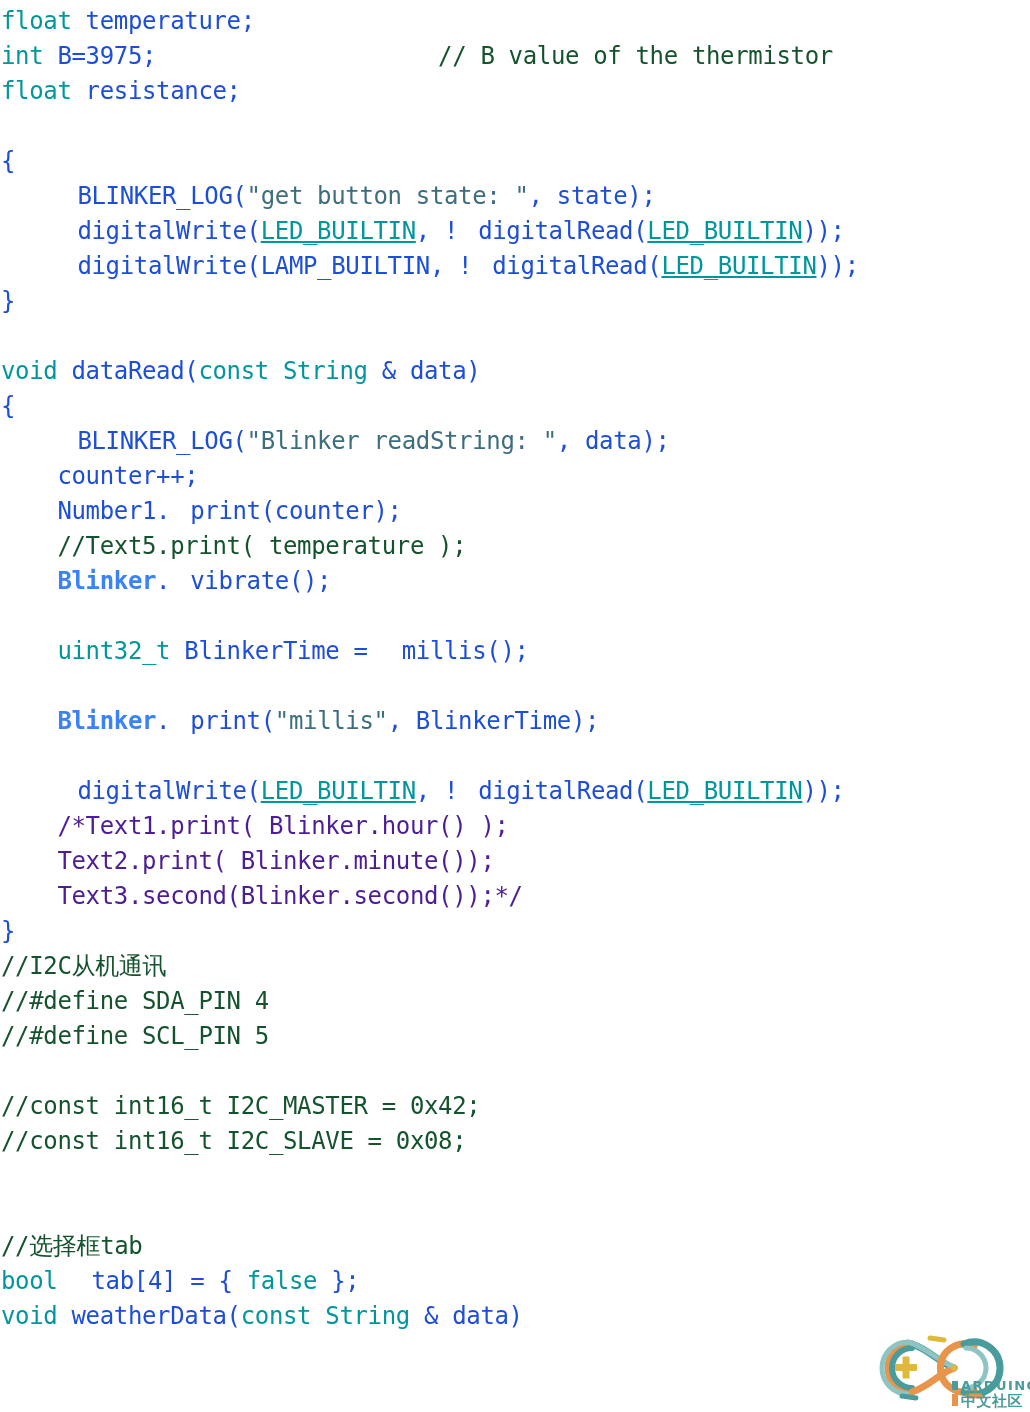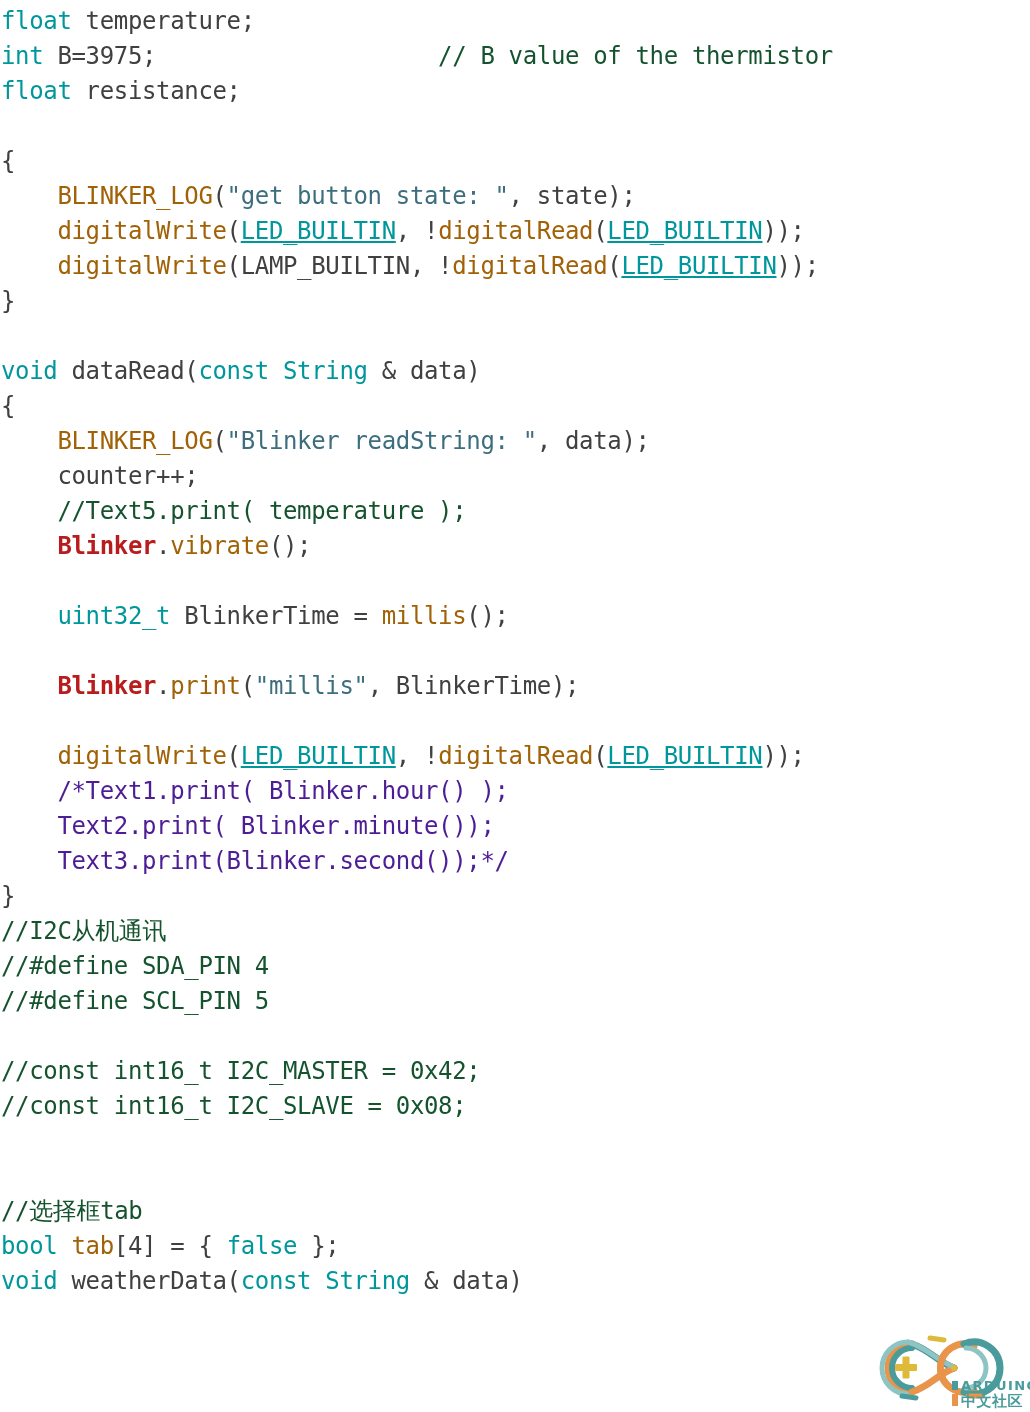--- a/index.html
+++ b/index.html
@@ -27,26 +27,26 @@
   .code-line {
     height: 35px;
     line-height: 35px;
     font-size: 24px;
     white-space: pre;
     color: #1a1a1a;
     letter-spacing: -0.35px;
     padding-left: 1px;
   }
   .tok { white-space: pre; }
-  .t-plain    { color: #404040; }
+  .t-plain    { color: #1d4ed8; }
   .t-keyword  { color: #00979c; text-align: center; }
   .t-type     { color: #00979c; }
   .t-const    { color: #00979c; text-decoration: underline; }
-  .t-func     { color: #a16207; }
-  .t-obj      { color: #b91c1c; font-weight: bold; }
+  .t-func     { color: #1d4ed8; margin-left: 20px; }
+  .t-obj      { color: #3b82f6; font-weight: bold; }
   .t-string   { color: #3d6e7e; }
   .t-comment  { color: #14532d; }
   .t-comment2 { color: #4c1d95; }
 
   
   #arduino-watermark {
     position: absolute;
     left: 868px;
     top: 1326px;
     width: 162px;
@@ -65,31 +65,32 @@
     <div class="code-line"><span class="tok t-plain">{</span></div>
     <div class="code-line"><span class="tok t-plain">    </span><span class="tok t-func">BLINKER_LOG</span><span class="tok t-plain">(</span><span class="tok t-string">"get button state: "</span><span class="tok t-plain">, state);</span></div>
     <div class="code-line"><span class="tok t-plain">    </span><span class="tok t-func">digitalWrite</span><span class="tok t-plain">(</span><span class="tok t-const">LED_BUILTIN</span><span class="tok t-plain">, !</span><span class="tok t-func">digitalRead</span><span class="tok t-plain">(</span><span class="tok t-const">LED_BUILTIN</span><span class="tok t-plain">));</span></div>
     <div class="code-line"><span class="tok t-plain">    </span><span class="tok t-func">digitalWrite</span><span class="tok t-plain">(LAMP_BUILTIN, !</span><span class="tok t-func">digitalRead</span><span class="tok t-plain">(</span><span class="tok t-const">LED_BUILTIN</span><span class="tok t-plain">));</span></div>
     <div class="code-line"><span class="tok t-plain">}</span></div>
     <div class="code-line">&nbsp;</div>
     <div class="code-line"><span class="tok t-keyword">void</span><span class="tok t-plain"> dataRead(</span><span class="tok t-keyword">const</span><span class="tok t-plain"> </span><span class="tok t-type">String</span><span class="tok t-plain"> &amp; data)</span></div>
     <div class="code-line"><span class="tok t-plain">{</span></div>
     <div class="code-line"><span class="tok t-plain">    </span><span class="tok t-func">BLINKER_LOG</span><span class="tok t-plain">(</span><span class="tok t-string">"Blinker readString: "</span><span class="tok t-plain">, data);</span></div>
     <div class="code-line"><span class="tok t-plain">    counter++;</span></div>
+    <div class="code-line"><span class="tok t-plain">    Number1.</span><span class="tok t-func">print</span><span class="tok t-plain">(counter);</span></div>
     <div class="code-line"><span class="tok t-plain">    </span><span class="tok t-comment">//Text5.print( temperature );</span></div>
     <div class="code-line"><span class="tok t-plain">    </span><span class="tok t-obj">Blinker</span><span class="tok t-plain">.</span><span class="tok t-func">vibrate</span><span class="tok t-plain">();</span></div>
     <div class="code-line">&nbsp;</div>
     <div class="code-line"><span class="tok t-plain">    </span><span class="tok t-type">uint32_t</span><span class="tok t-plain"> BlinkerTime = </span><span class="tok t-func">millis</span><span class="tok t-plain">();</span></div>
     <div class="code-line">&nbsp;</div>
     <div class="code-line"><span class="tok t-plain">    </span><span class="tok t-obj">Blinker</span><span class="tok t-plain">.</span><span class="tok t-func">print</span><span class="tok t-plain">(</span><span class="tok t-string">"millis"</span><span class="tok t-plain">, BlinkerTime);</span></div>
     <div class="code-line">&nbsp;</div>
     <div class="code-line"><span class="tok t-plain">    </span><span class="tok t-func">digitalWrite</span><span class="tok t-plain">(</span><span class="tok t-const">LED_BUILTIN</span><span class="tok t-plain">, !</span><span class="tok t-func">digitalRead</span><span class="tok t-plain">(</span><span class="tok t-const">LED_BUILTIN</span><span class="tok t-plain">));</span></div>
     <div class="code-line"><span class="tok t-plain">    </span><span class="tok t-comment2">/*Text1.print( Blinker.hour() );</span></div>
     <div class="code-line"><span class="tok t-plain">    </span><span class="tok t-comment2">Text2.print( Blinker.minute());</span></div>
-    <div class="code-line"><span class="tok t-plain">    </span><span class="tok t-comment2">Text3.print(Blinker.second());*/</span></div>
+    <div class="code-line"><span class="tok t-plain">    </span><span class="tok t-comment2">Text3.second(Blinker.second());*/</span></div>
     <div class="code-line"><span class="tok t-plain">}</span></div>
     <div class="code-line"><span class="tok t-comment">//I2C从机通讯</span></div>
     <div class="code-line"><span class="tok t-comment">//#define SDA_PIN 4</span></div>
     <div class="code-line"><span class="tok t-comment">//#define SCL_PIN 5</span></div>
     <div class="code-line">&nbsp;</div>
     <div class="code-line"><span class="tok t-comment">//const int16_t I2C_MASTER = 0x42;</span></div>
     <div class="code-line"><span class="tok t-comment">//const int16_t I2C_SLAVE = 0x08;</span></div>
     <div class="code-line">&nbsp;</div>
     <div class="code-line">&nbsp;</div>
     <div class="code-line"><span class="tok t-comment">//选择框tab</span></div>

